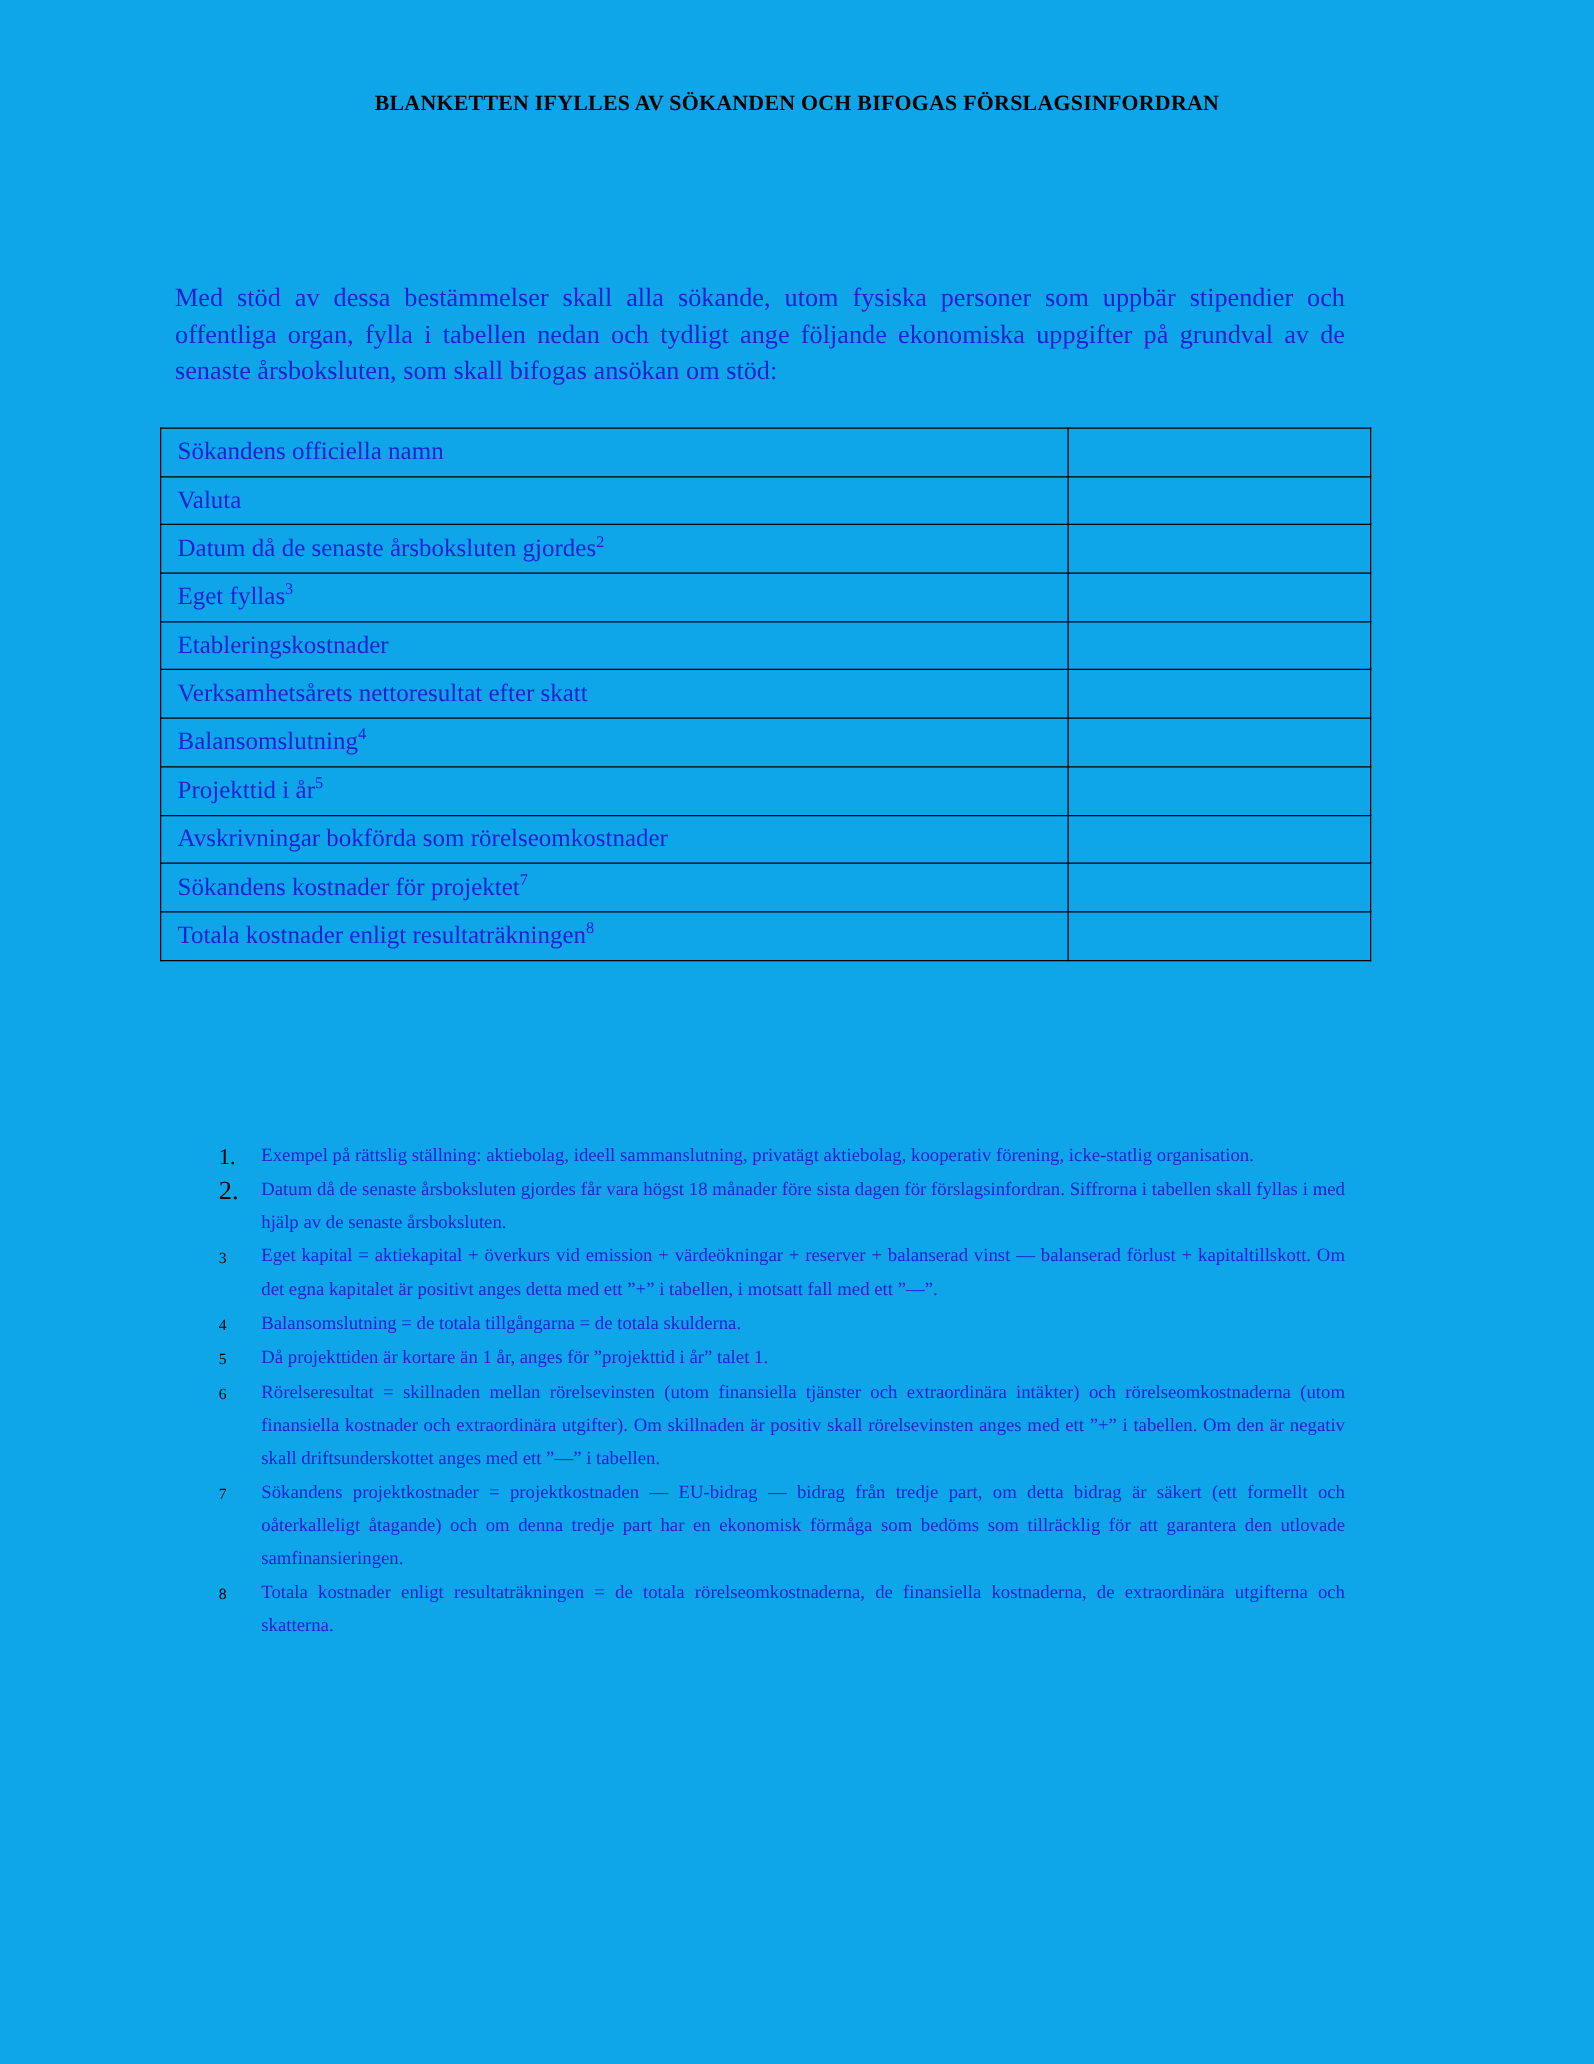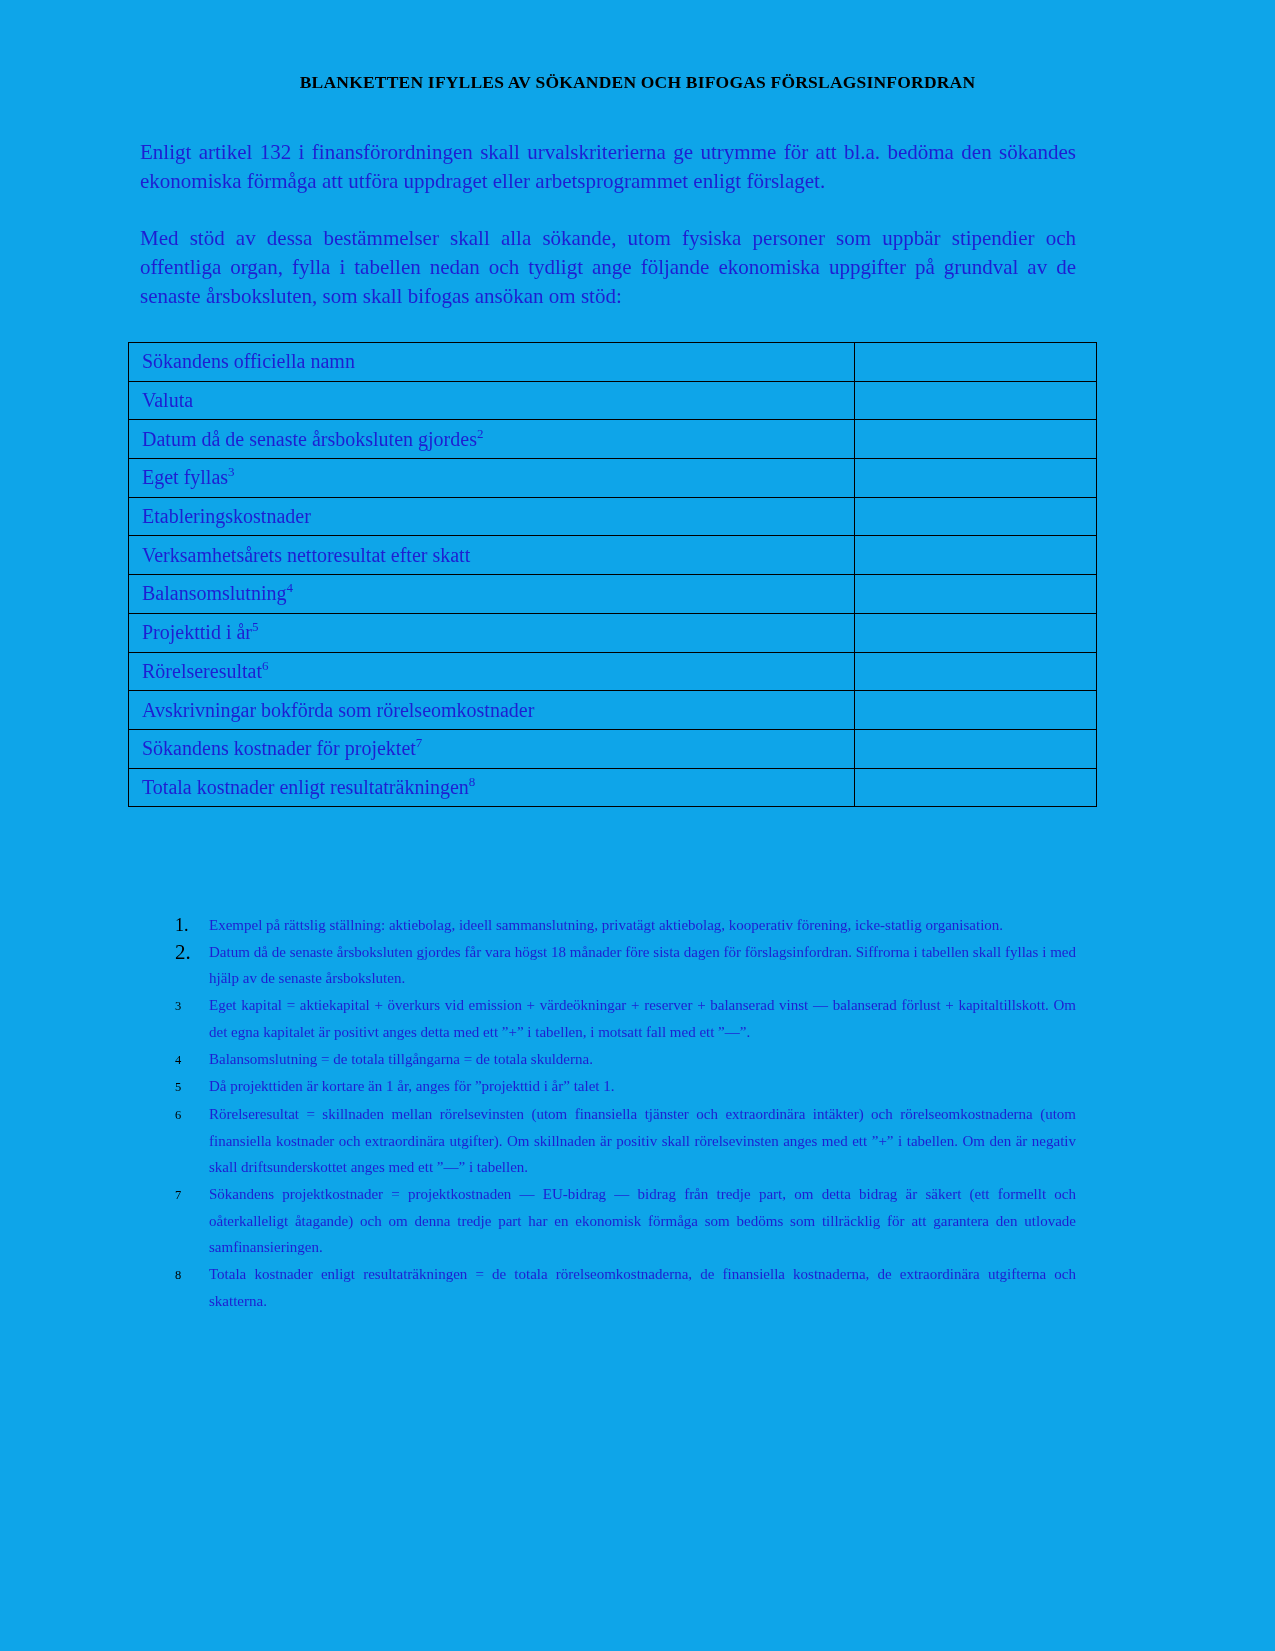--- a/index.html
+++ b/index.html
@@ -90,21 +90,20 @@
     color: #1e1ed2;
   }
 </style>
 </head>
 <body>
 
 <div class="page">
 
   <div class="doc-title">BLANKETTEN IFYLLES AV SÖKANDEN OCH BIFOGAS FÖRSLAGSINFORDRAN</div>
 
-  <p class="intro-p p1">Enligt artikel 132 i finansförordningen skall urvalskriterierna ge utrymme för att bl.a. bedöma den sökandes ekonomiska förmåga att utföra uppdraget eller arbetsprogrammet enligt förslaget.</p>
   <p class="intro-p p2">Med stöd av dessa bestämmelser skall alla sökande, utom fysiska personer som uppbär stipendier och offentliga organ, fylla i tabellen nedan och tydligt ange följande ekonomiska uppgifter på grundval av de senaste årsboksluten, som skall bifogas ansökan om stöd:</p>
 
   <table class="fin-table">
     <tbody>
       <tr>
         <td class="label-cell"><span>Sökandens officiella namn</span><sup></sup></td>
         <td class="value-cell"></td>
       </tr>
       <tr>
         <td class="label-cell"><span>Valuta</span><sup></sup></td>
@@ -125,24 +124,20 @@
       <tr>
         <td class="label-cell"><span>Verksamhetsårets nettoresultat efter skatt</span><sup></sup></td>
         <td class="value-cell"></td>
       </tr>
       <tr>
         <td class="label-cell"><span>Balansomslutning</span><sup>4</sup></td>
         <td class="value-cell"></td>
       </tr>
       <tr>
         <td class="label-cell"><span>Projekttid i år</span><sup>5</sup></td>
-        <td class="value-cell"></td>
-      </tr>
-      <tr>
-        <td class="label-cell"><span>Rörelseresultat</span><sup>6</sup></td>
         <td class="value-cell"></td>
       </tr>
       <tr>
         <td class="label-cell"><span>Avskrivningar bokförda som rörelseomkostnader</span><sup></sup></td>
         <td class="value-cell"></td>
       </tr>
       <tr>
         <td class="label-cell"><span>Sökandens kostnader för projektet</span><sup>7</sup></td>
         <td class="value-cell"></td>
       </tr>

